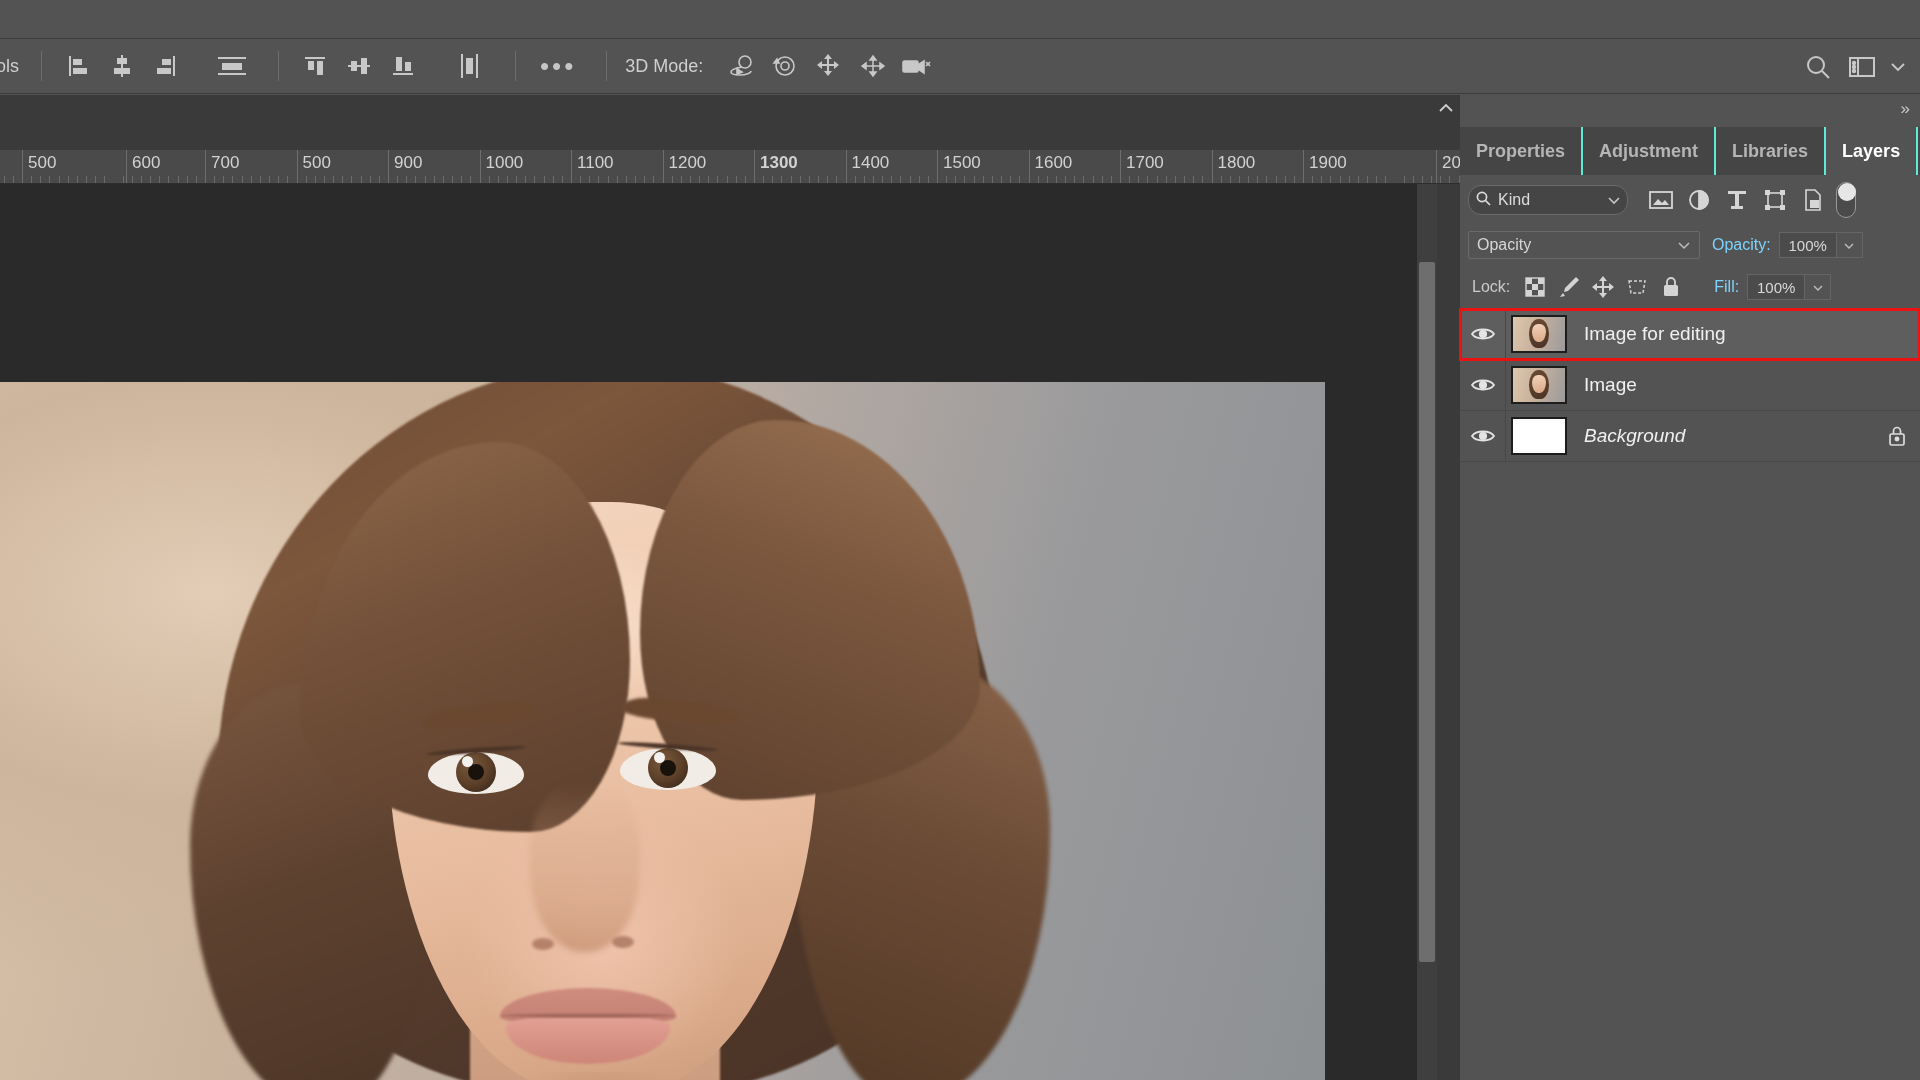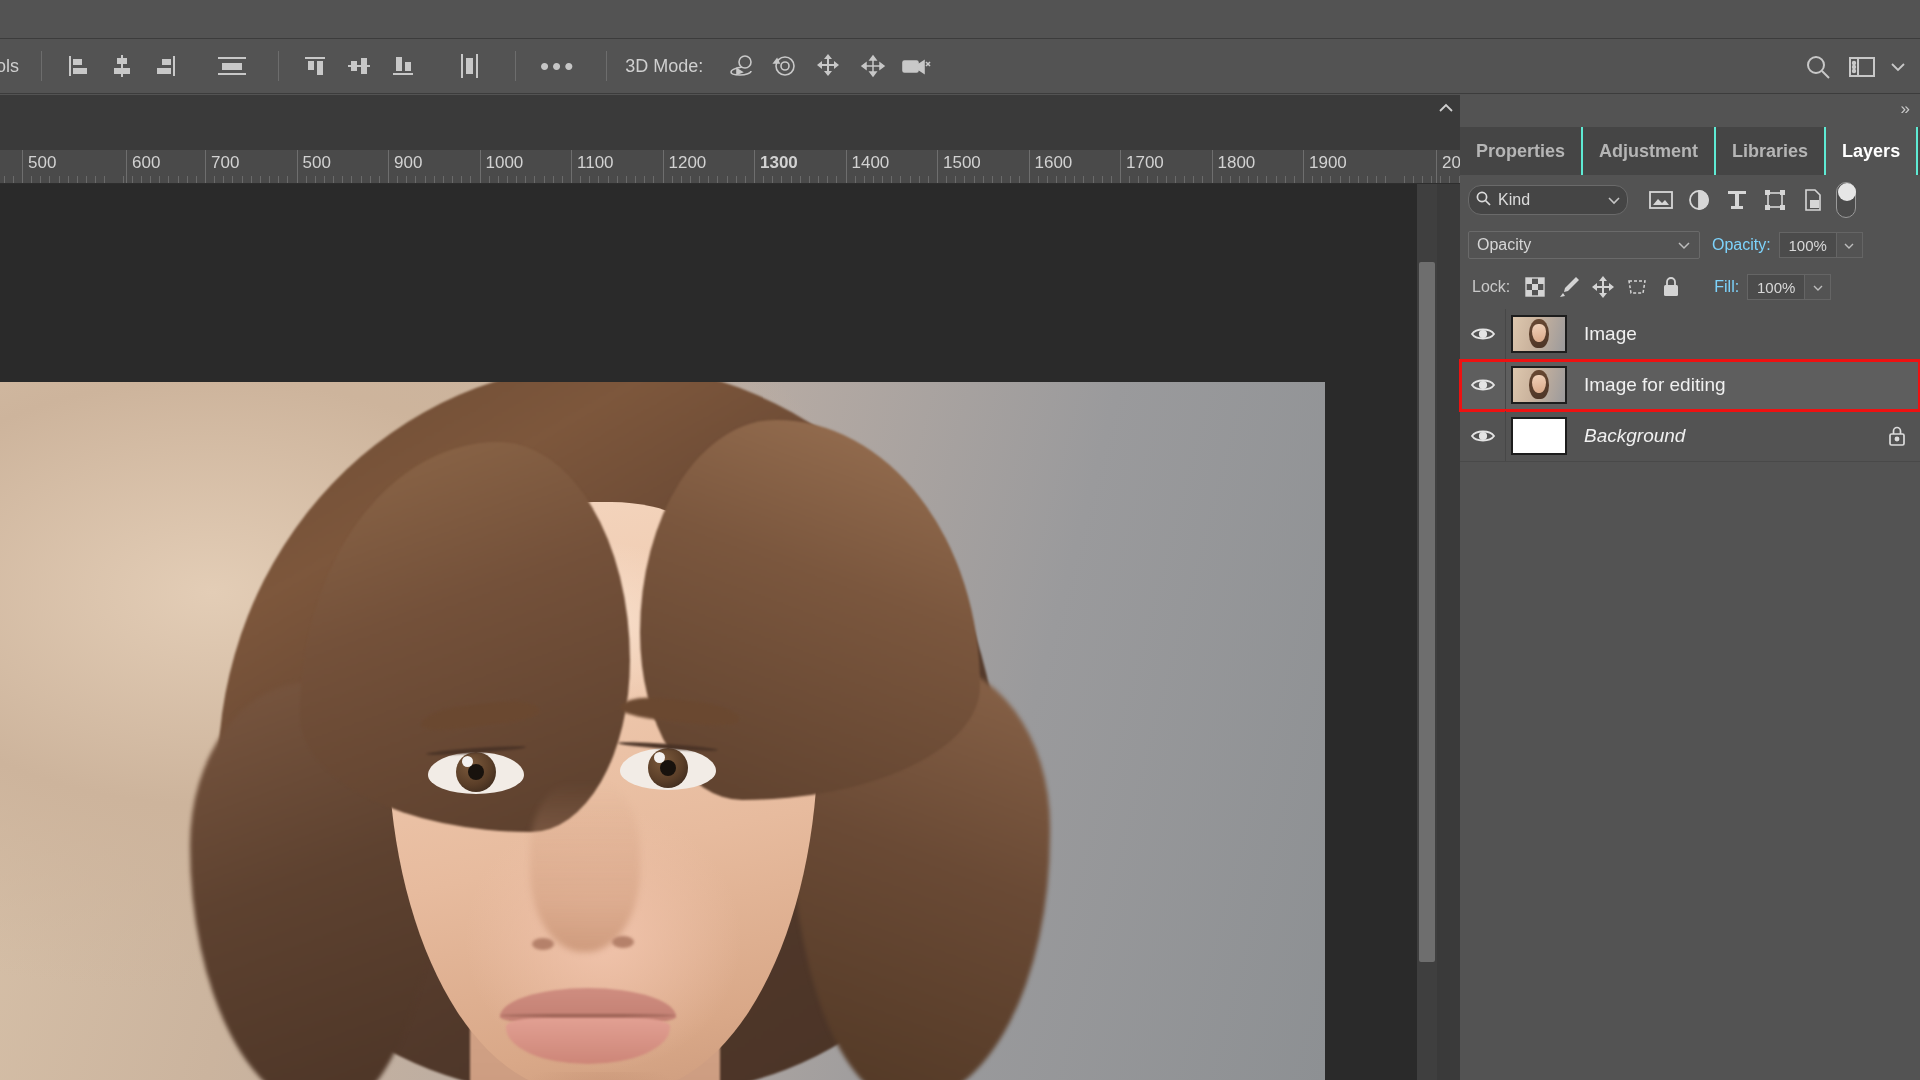--- a/index.html
+++ b/index.html
@@ -877,53 +877,53 @@
         <div class="numbox">100%</div>
         <div class="stepper">
           <svg width="12" height="9" viewBox="0 0 12 9" fill="none" stroke="currentColor" stroke-width="1.4">
               <polyline points="2,3 6,7 10,3"></polyline>
             </svg>
         </div>
       </div>
 
       <div class="layerlist">
 
+        <div class="layerrow selected">
+          <div class="eye-cell">
+            <svg width="26" height="18" viewBox="0 0 26 18" fill="none" stroke="currentColor" stroke-width="1.8">
+              <path d="M2 9 C6 3 20 3 24 9 C20 15 6 15 2 9 z"></path>
+                <circle cx="13" cy="9" r="3.2" fill="currentColor"></circle>
+            </svg>
+          </div>
+          <div class="thumb-cell">
+            <div class="lthumb">
+                <div class="mini-bg"></div>
+                <div class="mini-hair"></div>
+                <div class="mini-face"></div>
+              </div>
+          </div>
+          <div class="lname">Image for editing</div>
+          <div class="lock-cell"></div>
+        </div>
+
         <div class="layerrow">
           <div class="eye-cell">
             <svg width="26" height="18" viewBox="0 0 26 18" fill="none" stroke="currentColor" stroke-width="1.8">
               <path d="M2 9 C6 3 20 3 24 9 C20 15 6 15 2 9 z"></path>
                 <circle cx="13" cy="9" r="3.2" fill="currentColor"></circle>
             </svg>
           </div>
           <div class="thumb-cell">
             <div class="lthumb">
                 <div class="mini-bg"></div>
                 <div class="mini-hair"></div>
                 <div class="mini-face"></div>
               </div>
           </div>
           <div class="lname">Image</div>
-          <div class="lock-cell"></div>
-        </div>
-
-        <div class="layerrow selected">
-          <div class="eye-cell">
-            <svg width="26" height="18" viewBox="0 0 26 18" fill="none" stroke="currentColor" stroke-width="1.8">
-              <path d="M2 9 C6 3 20 3 24 9 C20 15 6 15 2 9 z"></path>
-                <circle cx="13" cy="9" r="3.2" fill="currentColor"></circle>
-            </svg>
-          </div>
-          <div class="thumb-cell">
-            <div class="lthumb">
-                <div class="mini-bg"></div>
-                <div class="mini-hair"></div>
-                <div class="mini-face"></div>
-              </div>
-          </div>
-          <div class="lname">Image for editing</div>
           <div class="lock-cell"></div>
         </div>
 
         <div class="layerrow">
           <div class="eye-cell">
             <svg width="26" height="18" viewBox="0 0 26 18" fill="none" stroke="currentColor" stroke-width="1.8">
               <path d="M2 9 C6 3 20 3 24 9 C20 15 6 15 2 9 z"></path>
                 <circle cx="13" cy="9" r="3.2" fill="currentColor"></circle>
             </svg>
           </div>

